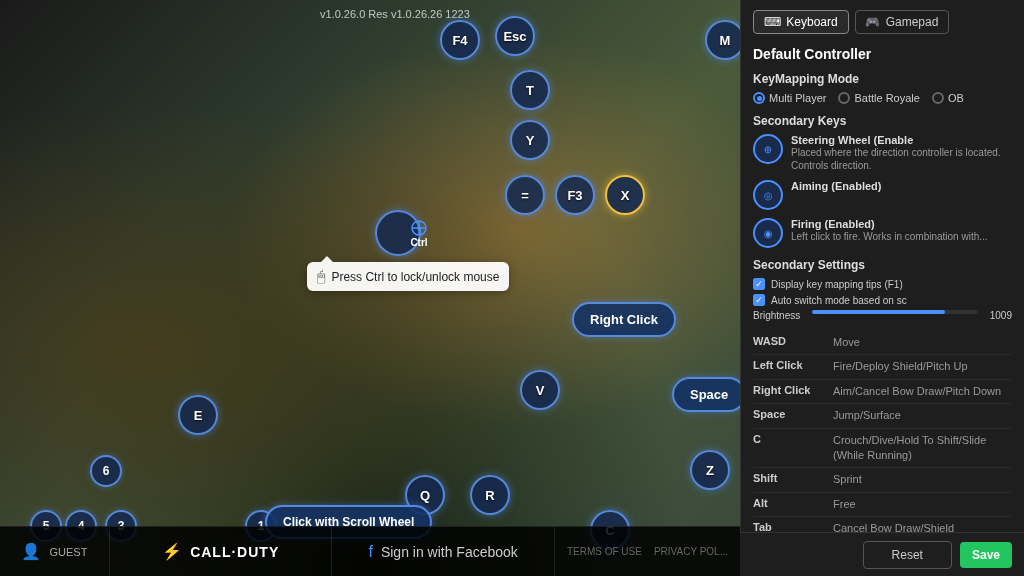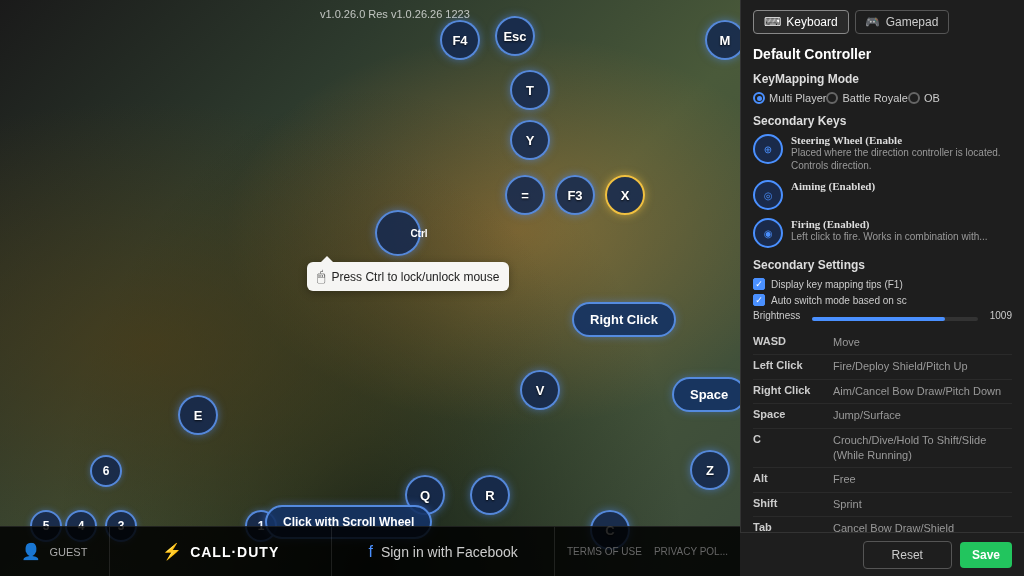--- a/index.html
+++ b/index.html
@@ -51,21 +51,21 @@
     .key-btn.gold { border-color: #f0c040; box-shadow: 0 0 8px rgba(240,192,64,0.6); }
 
     
     .key-crosshair {
       position: absolute;
       width: 46px; height: 46px;
       border-radius: 50%;
       background: rgba(20, 40, 80, 0.85);
       border: 2px solid rgba(100, 160, 255, 0.8);
       display: flex; align-items: center; justify-content: center;
-      flex-direction: row;
+      flex-direction: column;
       cursor: pointer;
       box-shadow: 0 0 8px rgba(80,140,255,0.5);
       padding-left: 42px;
     }
 
     
     .tooltip-box {
       position: absolute;
       background: rgba(255,255,255,0.95);
       color: #222;
@@ -196,21 +196,21 @@
     }
 
     
     .section-header {
       color: #ddd;
       font-size: 12px;
       font-weight: bold;
       margin-bottom: 6px;
     }
     .radio-group {
-      display: flex; 
+      display: flex; gap: 12px;
       margin-bottom: 10px;
     }
     .radio-item {
       display: flex; align-items: center; gap: 4px;
       color: #ccc; font-size: 11px; cursor: pointer;
     }
     .radio-dot {
       width: 12px; height: 12px;
       border-radius: 50%;
       border: 2px solid #666;
@@ -235,21 +235,21 @@
       flex-shrink: 0;
       background: #1a2a4a;
     }
     .key-icon-inner {
       font-size: 10px; color: #4a90ff;
     }
     .key-desc {
       flex: 1;
     }
     .key-desc-title {
-      color: #ddd; font-size: 11px; font-weight: bold; font-family: Liberation Serif, serif;
+      color: #ddd; font-size: 11px; font-weight: bold;
     }
     .key-desc-body {
       color: #999; font-size: 10px; line-height: 1.3;
     }
 
     
     .secondary-settings {
       margin-bottom: 10px;
     }
     .checkbox-item {
@@ -261,21 +261,21 @@
       background: #4a90ff;
       border: 1px solid #4a90ff;
       border-radius: 2px;
       display: flex; align-items: center; justify-content: center;
       flex-shrink: 0;
     }
     .checkbox-box::after { content: '✓'; color: #fff; font-size: 9px; }
     .checkbox-label { color: #ccc; font-size: 10px; }
 
     .brightness-row {
-      display: flex; align-items: flex-end; gap: 12px; margin-top: 4px;
+      display: flex; align-items: flex-start; gap: 12px; margin-top: 4px;
     }
     .brightness-label { color: #ccc; font-size: 10px; }
     .brightness-bar {
       flex: 1; height: 4px; background: #333; border-radius: 2px; position: relative;
     }
     .brightness-fill {
       height: 100%; width: 80%; background: #4a90ff; border-radius: 2px;
     }
     .brightness-value { color: #ccc; font-size: 10px; }
 
@@ -496,26 +496,26 @@
     </div>
       <div class="key-list-item">
       <span class="key-list-key">Space</span>
       <span class="key-list-action">Jump/Surface</span>
     </div>
       <div class="key-list-item">
       <span class="key-list-key">C</span>
       <span class="key-list-action">Crouch/Dive/Hold To Shift/Slide (While Running)</span>
     </div>
       <div class="key-list-item">
+      <span class="key-list-key">Shift</span>
+      <span class="key-list-action">Sprint</span>
+    </div>
+      <div class="key-list-item">
       <span class="key-list-key">Alt</span>
       <span class="key-list-action">Free</span>
-    </div>
-      <div class="key-list-item">
-      <span class="key-list-key">Shift</span>
-      <span class="key-list-action">Sprint</span>
     </div>
       <div class="key-list-item">
       <span class="key-list-key">Tab</span>
       <span class="key-list-action">Cancel Bow Draw/Shield</span>
     </div>
       <div class="key-list-item">
       <span class="key-list-key">3</span>
       <span class="key-list-action">Stun Grenade</span>
     </div>
       <div class="key-list-item">

